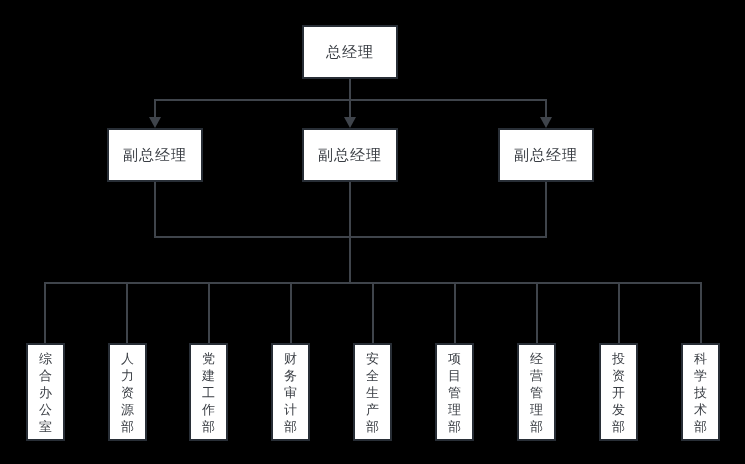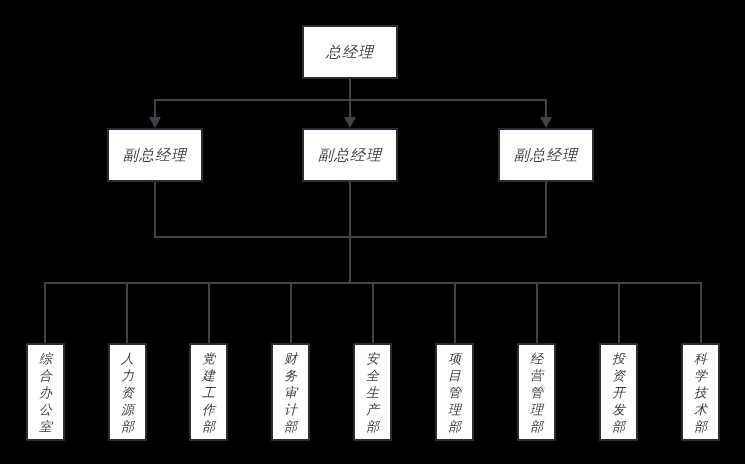--- a/index.html
+++ b/index.html
@@ -11,21 +11,20 @@
   }
   * { margin: 0; padding: 0; box-sizing: border-box; }
   html, body { background: var(--background); }
   .canvas {
     position: relative;
     width: 745px;
     height: 460px;
     background: var(--background);
     overflow: hidden;
     font-family: "DejaVu Sans", sans-serif;
-    font-style: italic;
   }
   .node {
     position: absolute;
     background: var(--box-fill);
     border: 2px solid var(--box-border);
     color: var(--text);
     display: flex;
     align-items: center;
     justify-content: center;
     text-align: center;

